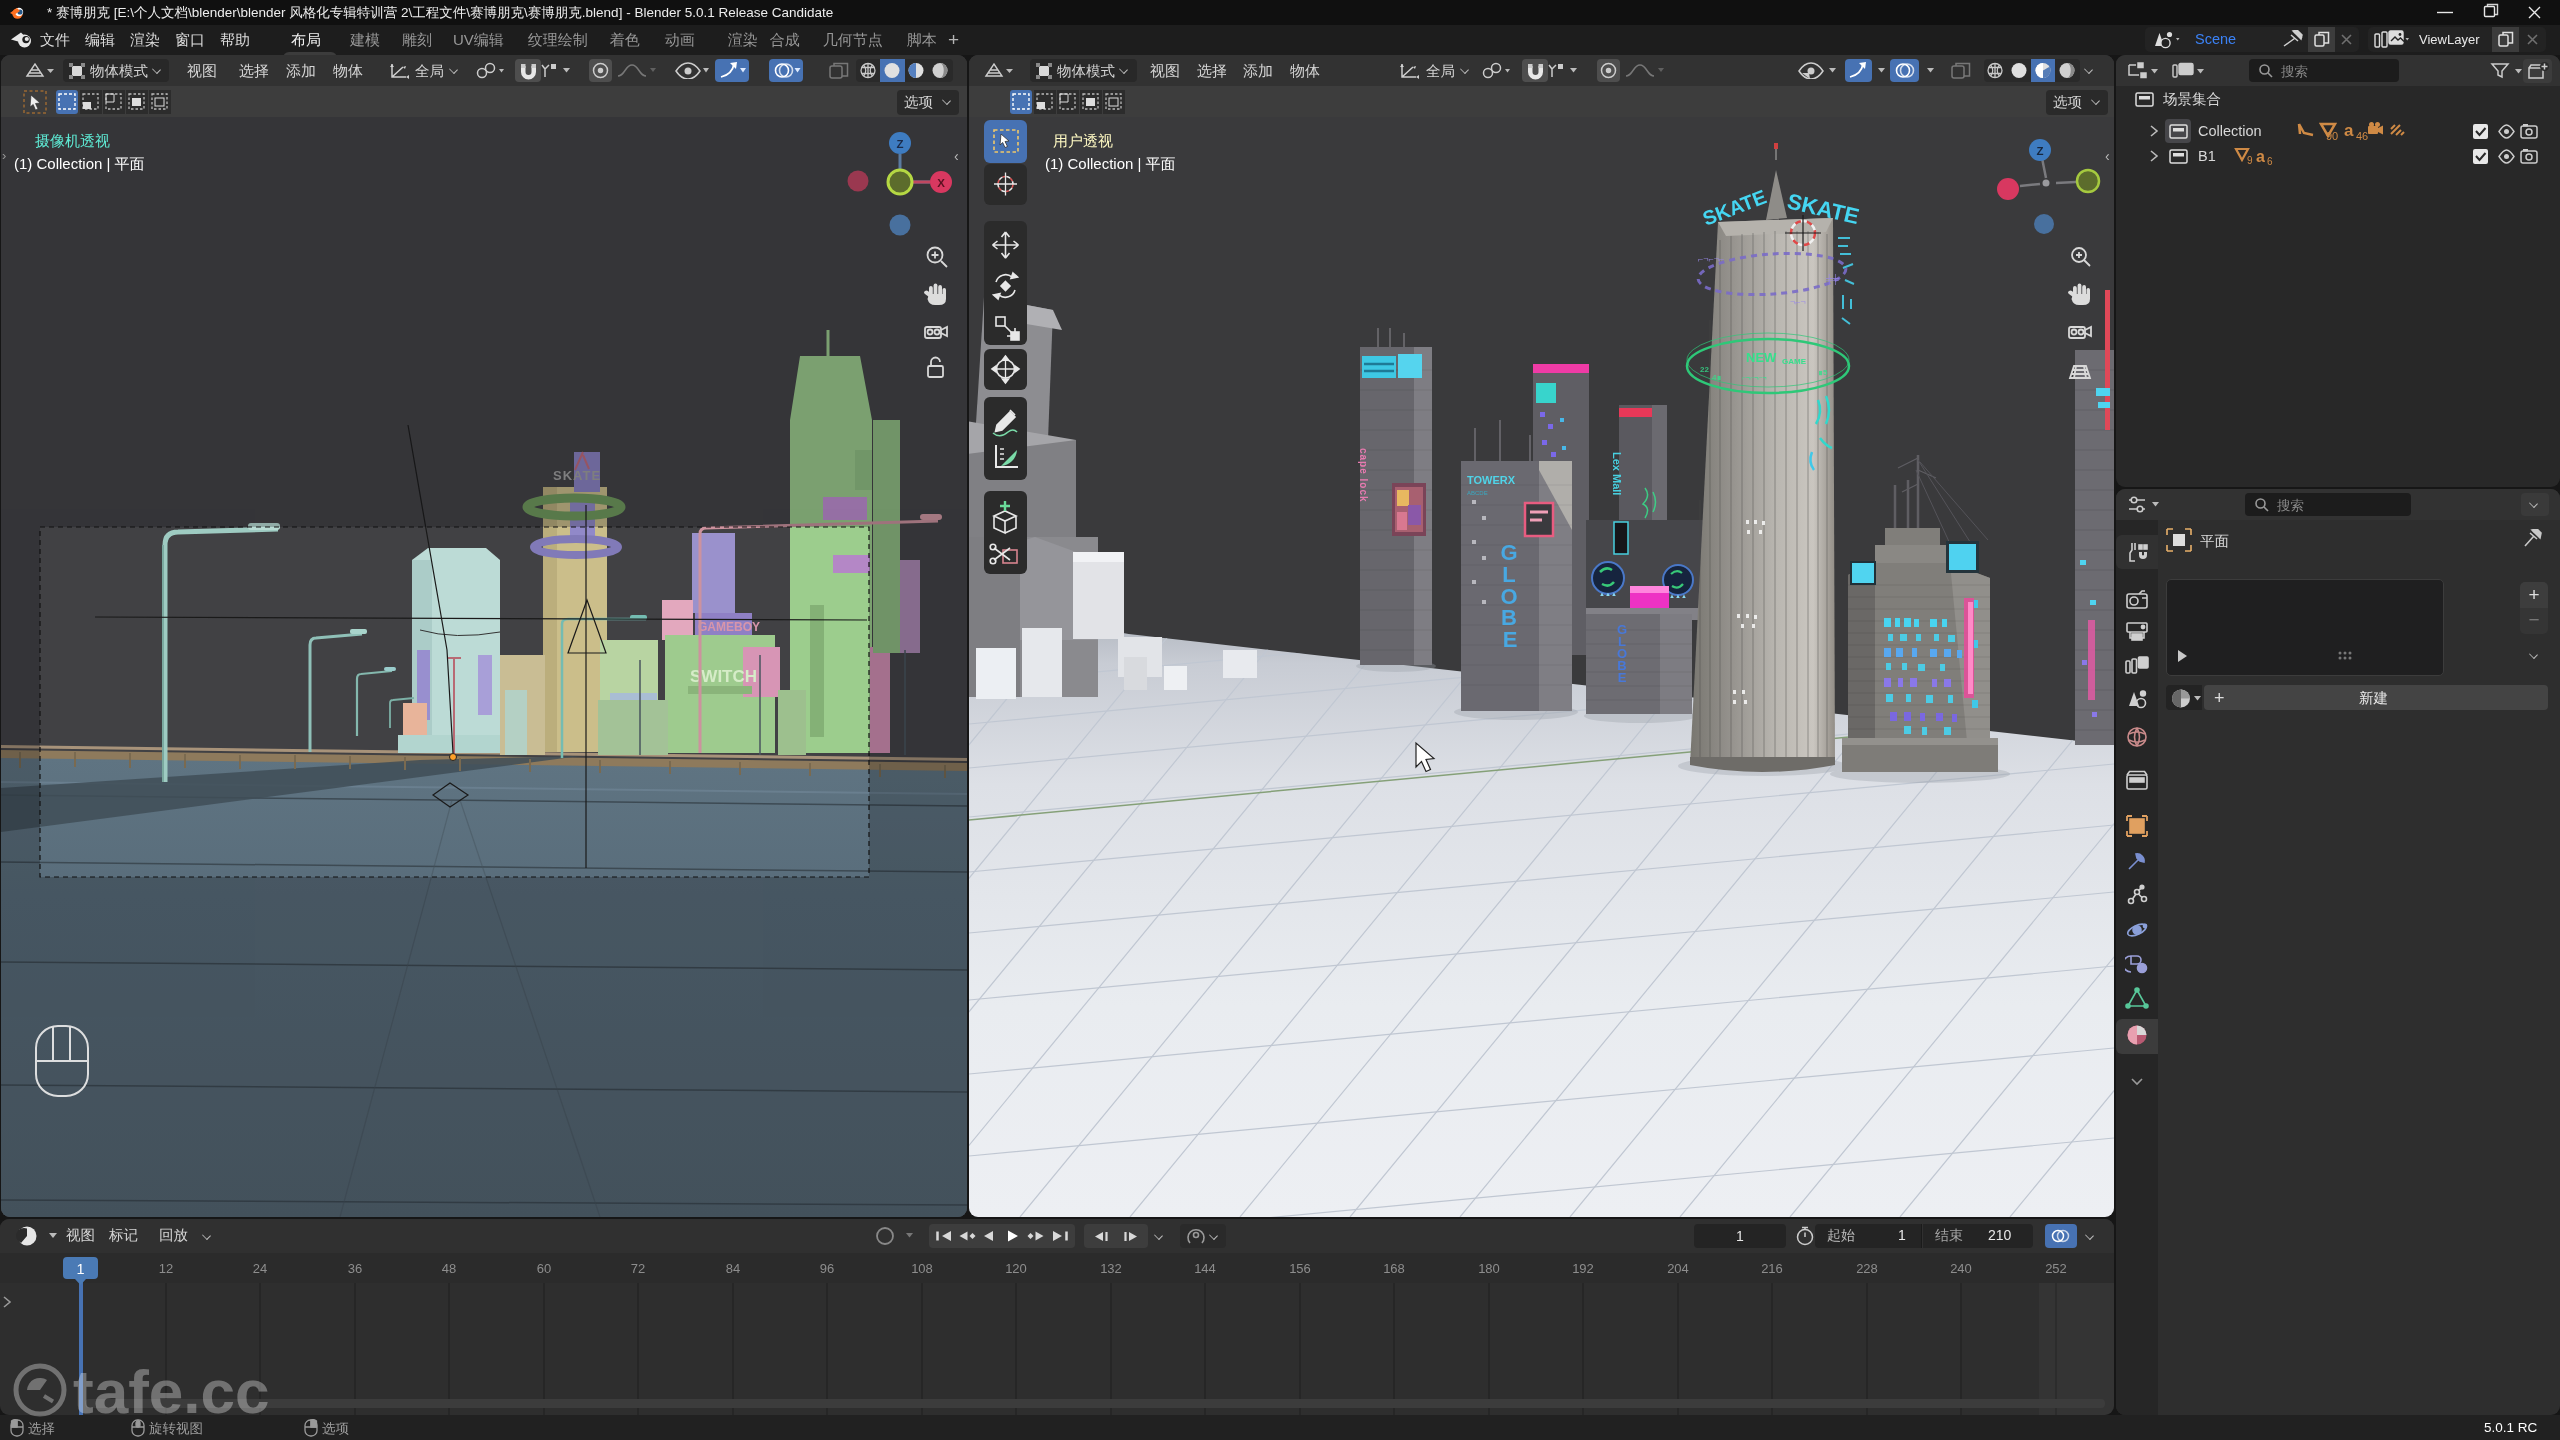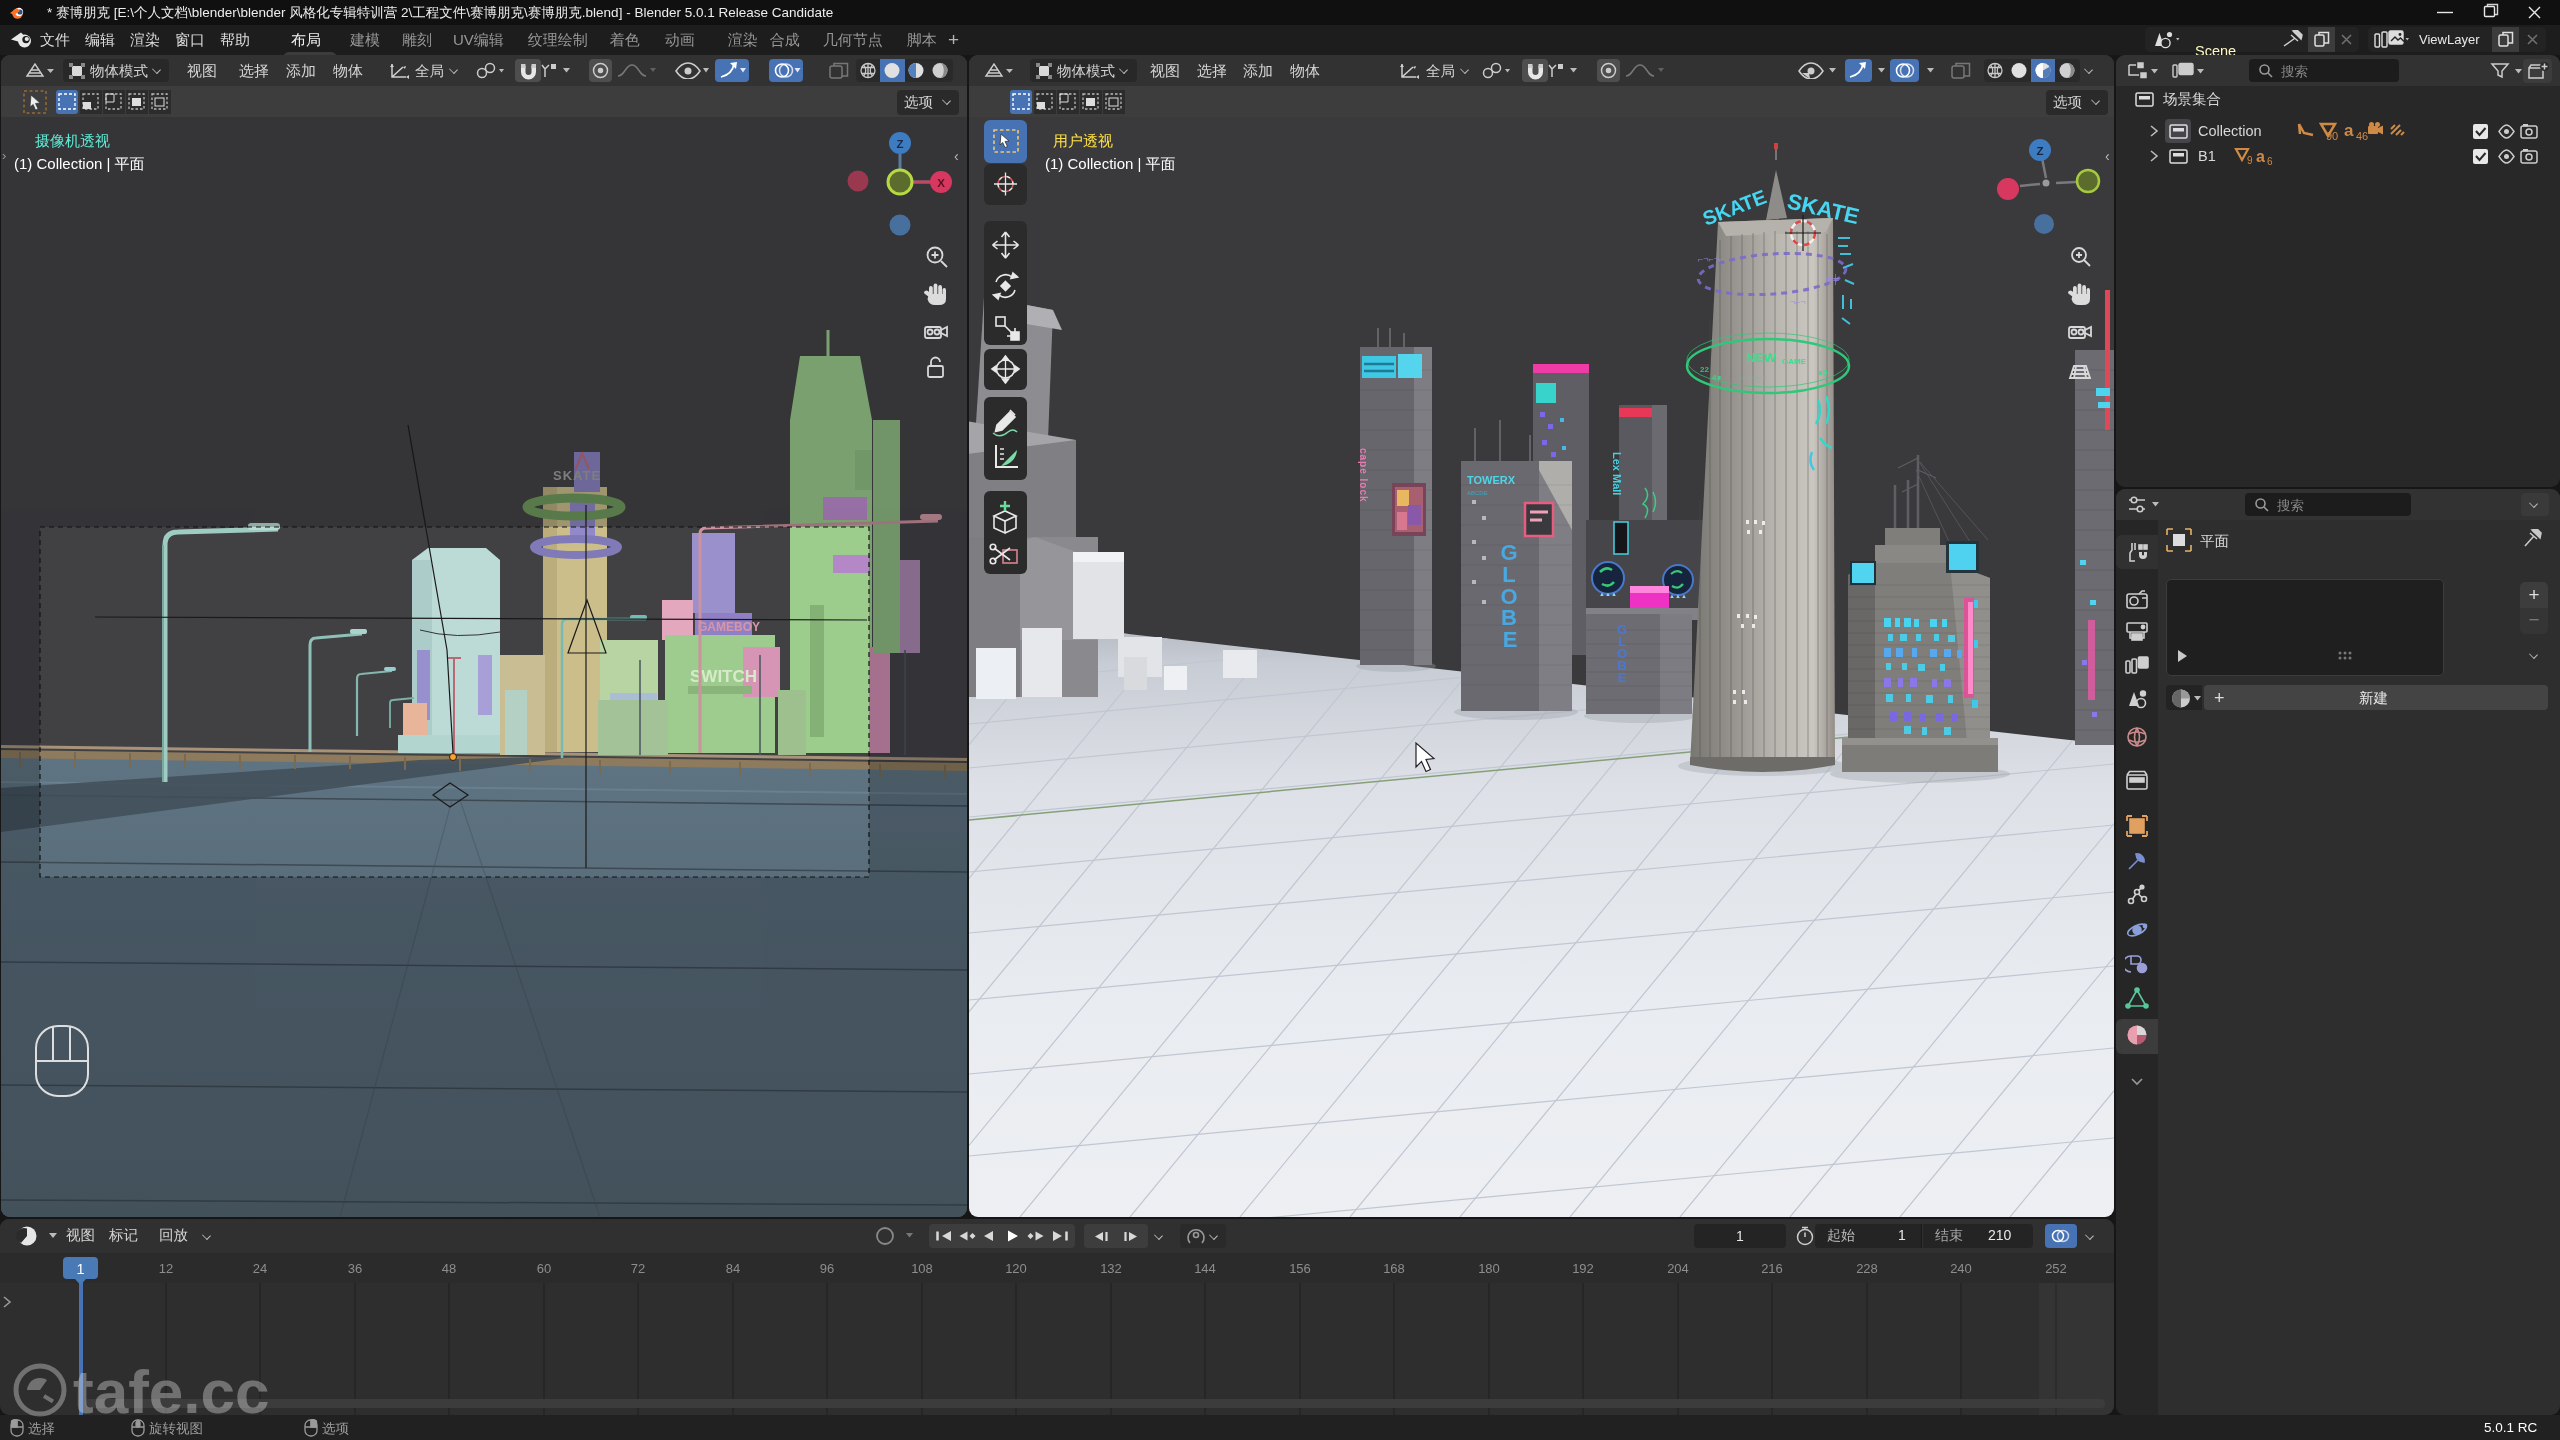--- a/index.html
+++ b/index.html
@@ -42,21 +42,21 @@
  <div class="ab txt dim" style="left:350px;top:6px">建模<span style="margin-left:22px"></span>雕刻<span style="margin-left:21px"></span>UV编辑<span style="margin-left:24px"></span>纹理绘制<span style="margin-left:22px"></span>着色<span style="margin-left:25px"></span>动画<span style="margin-left:33px"></span>渲染<span style="margin-left:12px"></span>合成<span style="margin-left:23px"></span>几何节点<span style="margin-left:24px"></span>脚本</div>
  <div class="ab" style="left:948px;top:4px;font-size:19px;color:#b5b5b5">+</div>
 
  <div class="ab" style="left:2145px;top:2px;width:214px;height:25px;background:#232323;border-radius:5px"></div>
  <svg class="ab" style="left:2149px;top:5px" width="32" height="19" viewBox="0 0 32 19">
       <path d="M6 16 L10.5 3 L15 16 Z" fill="#ddd"></path>
       <circle cx="16.5" cy="13" r="4.6" fill="#232323" stroke="#ddd" stroke-width="1.4"></circle>
       <circle cx="20.5" cy="4.5" r="2.6" fill="#ddd"></circle>
       <path d="M27 8 l3.5 0 l-1.75 2.5 Z" fill="#bbb"></path>
     </svg>
- <div class="ab" style="left:2195px;top:18px;font-size:14.5px;color:#fef9c3">Scene</div>
+ <div class="ab" style="left:2195px;top:6px;font-size:14.5px;color:#3b82f6">Scene</div>
  <svg class="ab" style="left:2280px;top:5px" width="26" height="19" viewBox="0 0 26 19" fill="none" stroke="#cfcfcf" stroke-width="1.5">
       <path d="M14 2 L22 8 M11 5 L18 11 M14.5 8.5 L4 16"></path>
       <path d="M13 1 l4 -1 l5 5 l-1 4 z" fill="#cfcfcf"></path>
     </svg>
  <div class="ab" style="left:2308px;top:2px;width:27px;height:25px;background:#3c3c3c"></div>
  <svg class="ab" style="left:2313px;top:5px" width="18" height="18" viewBox="0 0 18 18" fill="none" stroke="#e0e0e0" stroke-width="1.5">
       <rect x="2" y="5" width="9" height="11" rx="1.5"></rect>
       <path d="M6 5 V2.5 H15.5 V13 H11"></path>
     </svg>
  <svg class="ab" style="left:2340px;top:8px" width="13" height="13" viewBox="0 0 13 13" stroke="#6f6f6f" stroke-width="1.6">
@@ -865,21 +865,21 @@
           <path d="M17 346 a17 17 0 0 0 16 -16 l-16 16 Z" fill="#7adba8" stroke="none"></path>
     <path d="M10 396 l11 -5 l11 5 l-11 5 Z M10 396 v12 l11 5 v-12 M32 396 v12 l-11 5" fill="none"></path>
           <path d="M21 381 v10 M16 386 h10" stroke="#6adb9a" stroke-width="2.4"></path>
     <rect x="19" y="430" width="14" height="13" stroke="#d8848f" fill="none"></rect>
           <path d="M10 428 l16 12 M10 440 l16 -12"></path>
           <circle cx="9" cy="427" r="2.8"></circle>
           <circle cx="9" cy="441" r="2.8"></circle>
    </g>
   </svg>
  </div>
- <div class="ab" style="left:84px;top:77px;font-size:15px;color:#fde047">用户透视</div>
+ <div class="ab" style="left:84px;top:77px;font-size:15px;color:#fef9c3">用户透视</div>
  <div class="ab" style="left:76px;top:100px;font-size:15px;color:#fff">(1) Collection | 平面</div>
  <div class="ab" style="left:1136px;top:93px;color:#bbb;font-size:14px">‹</div>
 </div>
 
 <div class="ab" style="left:2116px;top:55px;width:444px;height:432px;background:#282828;border-radius:9px;overflow:hidden">
  <div class="ab hdr" style="left:0;top:0;width:444px;height:31px"></div>
  <svg class="ab" style="left:10px;top:7px" width="36" height="18" viewBox="0 0 36 18">
       <g stroke="#ccc" stroke-width="1.5" fill="none">
         <path d="M3 3 h7 M3 3 v10 h5 M8 13 h5"></path>
         <rect x="12" y="1" width="5" height="4.5" fill="#ccc"></rect>

